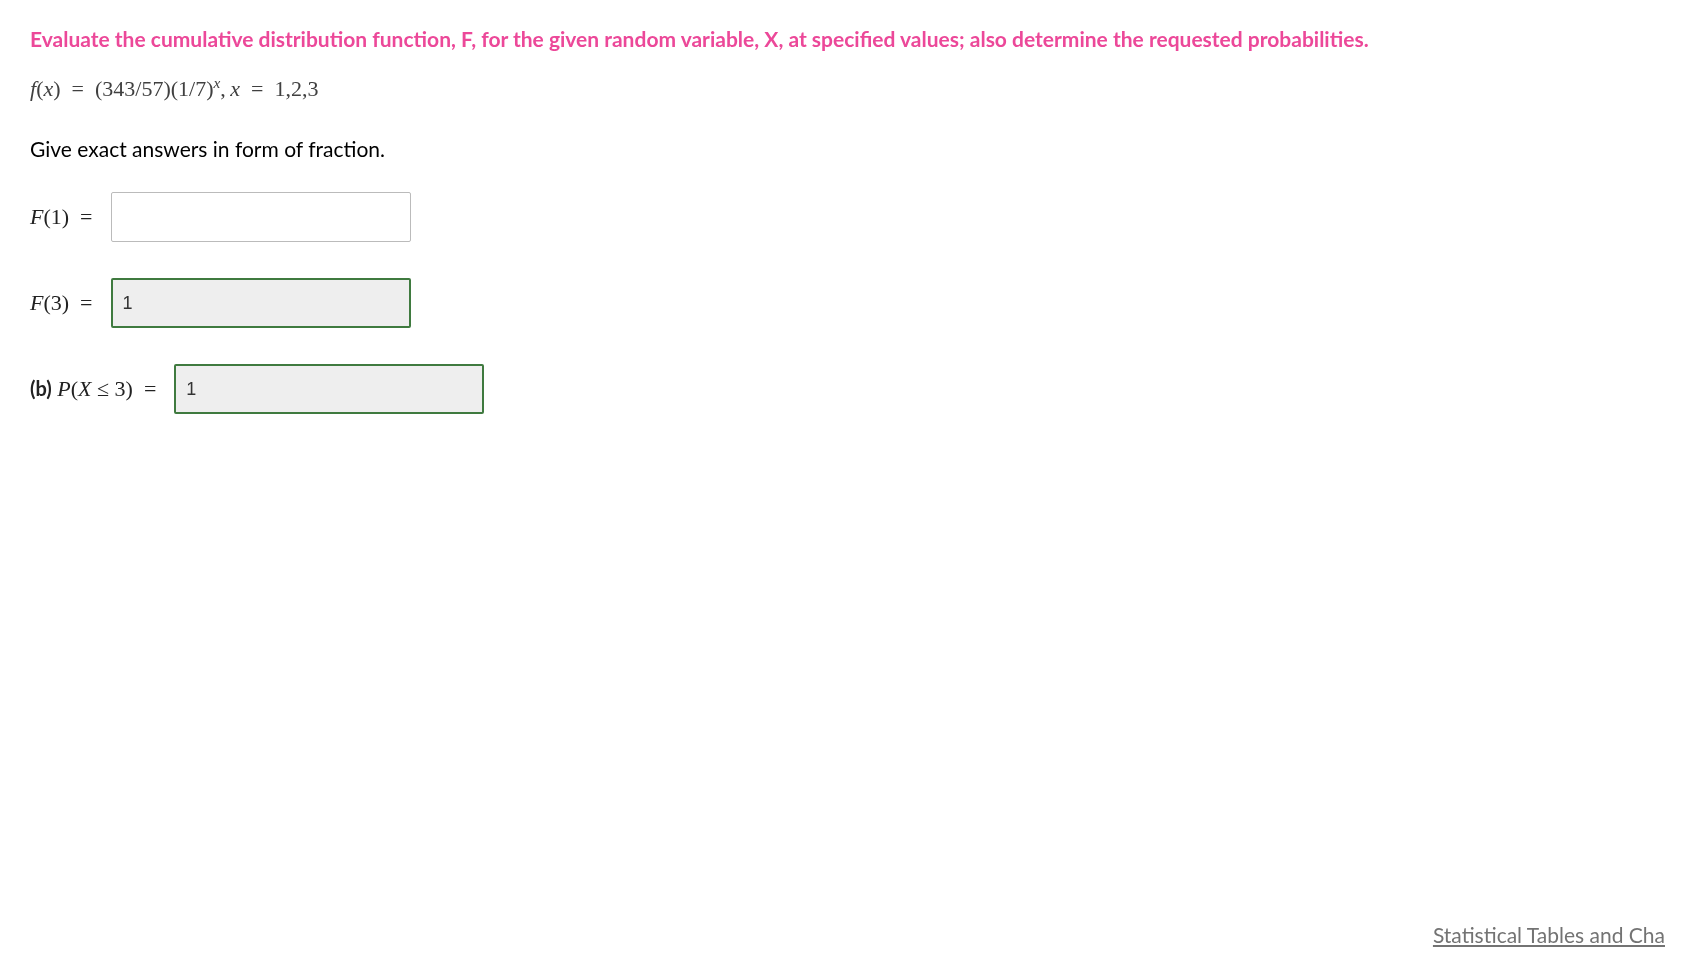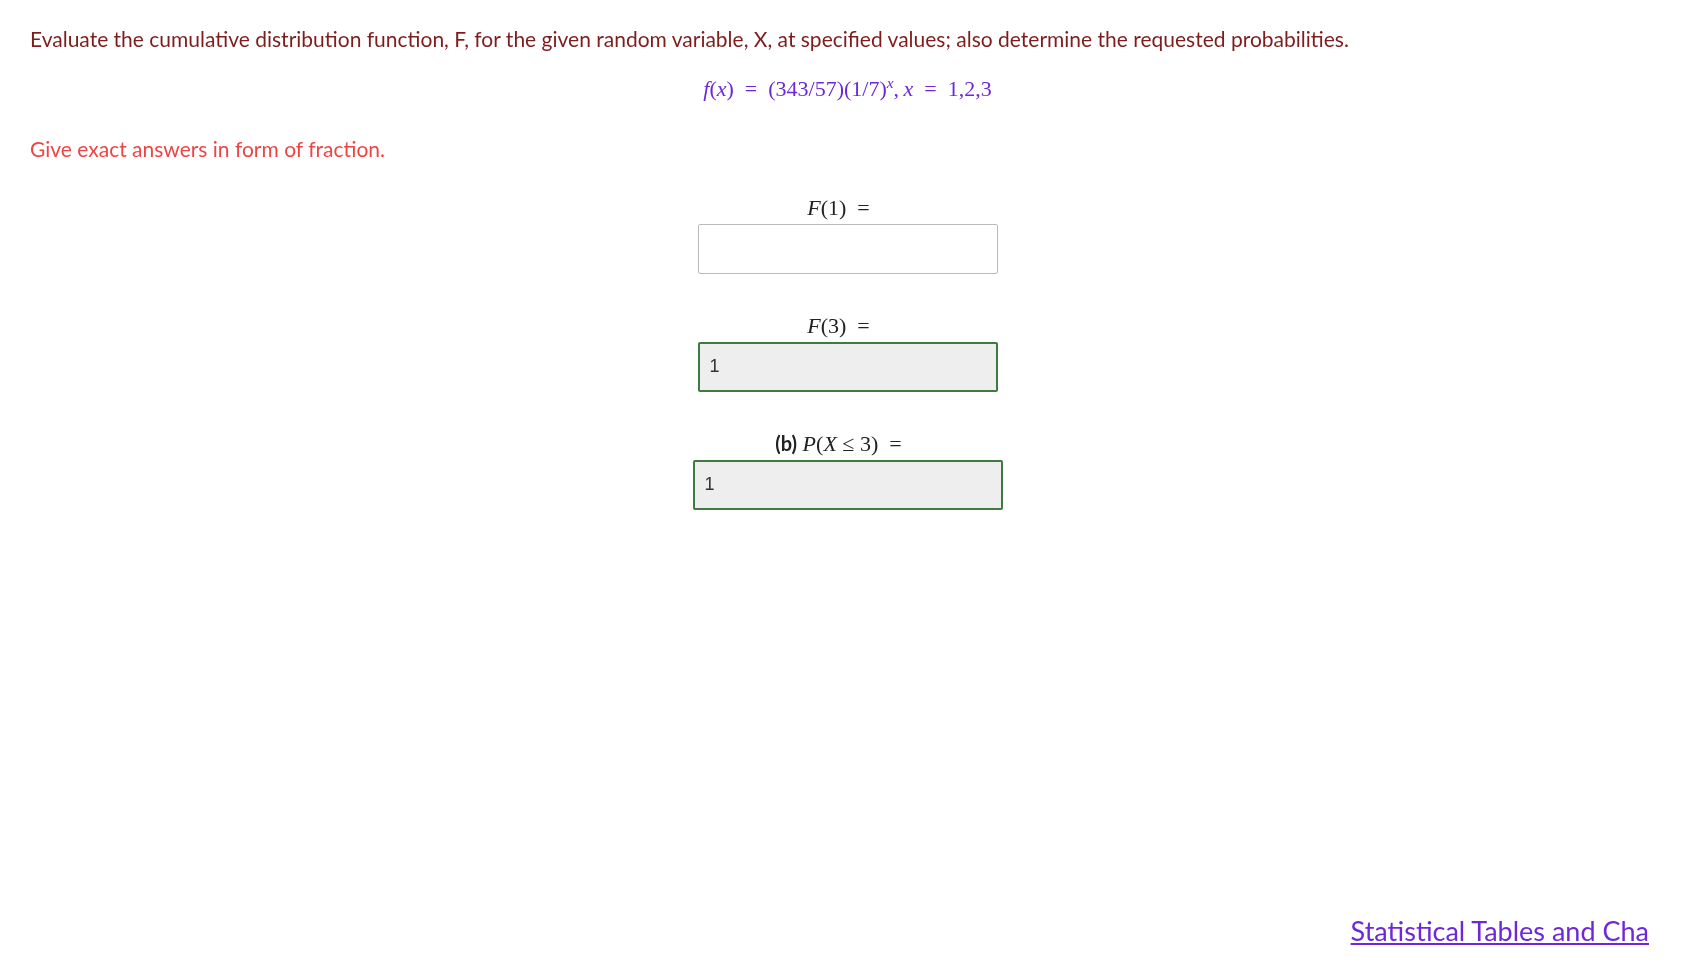--- a/index.html
+++ b/index.html
@@ -7,46 +7,45 @@
     font-size: 20px;
     color: #333;
     margin: 0;
     padding: 24px 30px;
     line-height: 1.45;
     width: 1695px;
     box-sizing: border-box;
   }
   .intro {
     font-size: 21px;
-    color: #7f1d1d;
+    color: #ec4899;
     margin-bottom: 18px;
+    font-weight: bold;
   }
   .formula {
-    text-align: center;
     font-family: 'Times New Roman', Times, serif;
     font-size: 22px;
     margin: 18px 0 28px 0;
-    color: #6d28d9;
+    color: #404040;
   }
   .formula .fn {
     font-style: italic;
   }
   .subhead {
     font-size: 21px;
-    color: #ef4444;
+    color: #000000;
     margin-bottom: 28px;
   }
   .question-row {
     display: flex;
     align-items: center;
     margin-bottom: 36px;
     font-family: 'Times New Roman', Times, serif;
     font-size: 22px;
     color: #222;
-    flex-direction: column;
   }
   .question-row .label {
     margin-right: 18px;
     white-space: nowrap;
   }
   .question-row .bold-part {
     font-family: 'Lato', 'Helvetica Neue', Arial, sans-serif;
     font-weight: 700;
     font-size: 20px;
   }
@@ -66,24 +65,24 @@
     background: #eeeeee;
     color: #333;
   }
   .question-row input.answer.filled-neutral {
     border: 1px solid #bbb;
     background: #fff;
     color: #333;
   }
   .bottom-link {
     position: absolute;
-    right: 16px;
+    right: 0;
     bottom: 4px;
-    color: #6d28d9;
-    font-size: 27px;
+    color: #737373;
+    font-size: 21px;
     text-decoration: underline;
     padding-right: 0;
   }
   .page-wrap {
     position: relative;
     height: 930px;
   }
   .italic {
     font-style: italic;
   }

